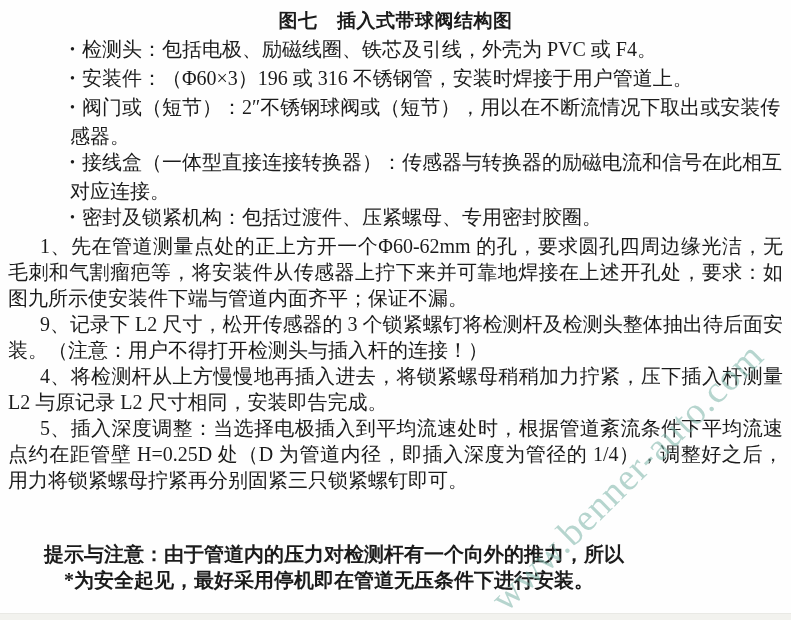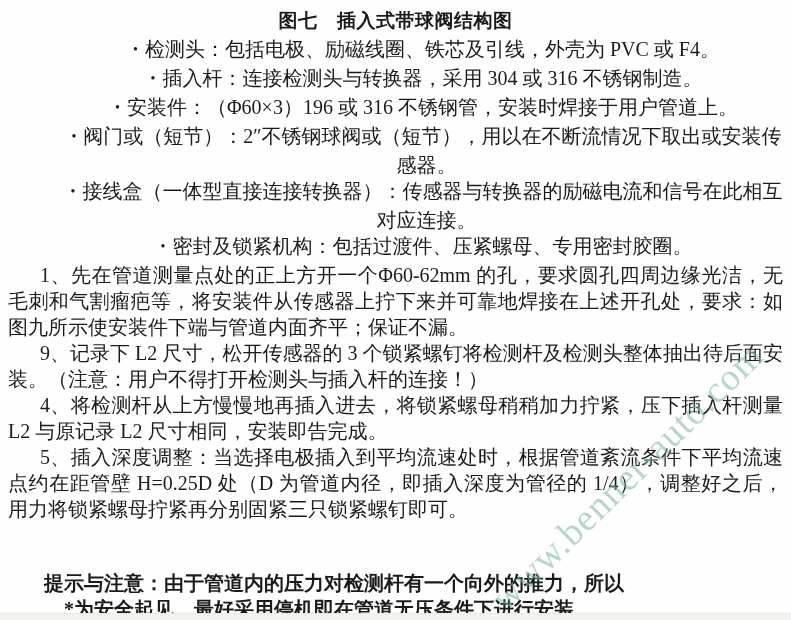--- a/index.html
+++ b/index.html
@@ -30,21 +30,21 @@
   }
   p.line {
     margin: 0;
     font-size: 20px;
     line-height: 26px;
     text-align: justify;
   }
   p.indent { text-indent: 1.6em; }
   p.bullet {
     padding-left: 62px;
-    text-align: center;
+    text-align: left;
   }
   .dot {
     font-size: 14px;
     margin-right: 7px;
     position: relative;
     top: -2px;
   }
   p.tip-heading {
     font-weight: bold;
     text-indent: 1.8em;
@@ -78,21 +78,20 @@
 </head>
 <body>
 
 <div class="page">
   <div class="content">
 
     <div class="doc-title">图七　插入式带球阀结构图</div>
 
 
     <p class="line bullet"><span class="dot">•</span><span>检测头：包括电极、励磁线圈、铁芯及引线，外壳为 PVC 或 F4。</span></p>
-    <p class="line bullet"><span class="dot">•</span><span>插入杆：连接检测头与转换器，采用 304 或 316 不锈钢制造。</span></p>
     <p class="line bullet"><span class="dot">•</span><span>安装件：（Φ60×3）196 或 316 不锈钢管，安装时焊接于用户管道上。</span></p>
     <p class="line bullet"><span class="dot">•</span><span>阀门或（短节）：2″不锈钢球阀或（短节），用以在不断流情况下取出或安装传感器。</span></p>
     <p class="line bullet"><span class="dot">•</span><span>接线盒（一体型直接连接转换器）：传感器与转换器的励磁电流和信号在此相互对应连接。</span></p>
     <p class="line bullet"><span class="dot">•</span><span>密封及锁紧机构：包括过渡件、压紧螺母、专用密封胶圈。</span></p>
 
     <p class="line indent">1、先在管道测量点处的正上方开一个Φ60-62mm 的孔，要求圆孔四周边缘光洁，无毛刺和气割瘤疤等，将安装件从传感器上拧下来并可靠地焊接在上述开孔处，要求：如图九所示使安装件下端与管道内面齐平；保证不漏。</p>
     <p class="line indent">9、记录下 L2 尺寸，松开传感器的 3 个锁紧螺钉将检测杆及检测头整体抽出待后面安装。（注意：用户不得打开检测头与插入杆的连接！）</p>
     <p class="line indent">4、将检测杆从上方慢慢地再插入进去，将锁紧螺母稍稍加力拧紧，压下插入杆测量 L2 与原记录 L2 尺寸相同，安装即告完成。</p>
     <p class="line indent">5、插入深度调整：当选择电极插入到平均流速处时，根据管道紊流条件下平均流速点约在距管壁 H=0.25D 处（D 为管道内径，即插入深度为管径的 1/4），调整好之后，用力将锁紧螺母拧紧再分别固紧三只锁紧螺钉即可。</p>
 

